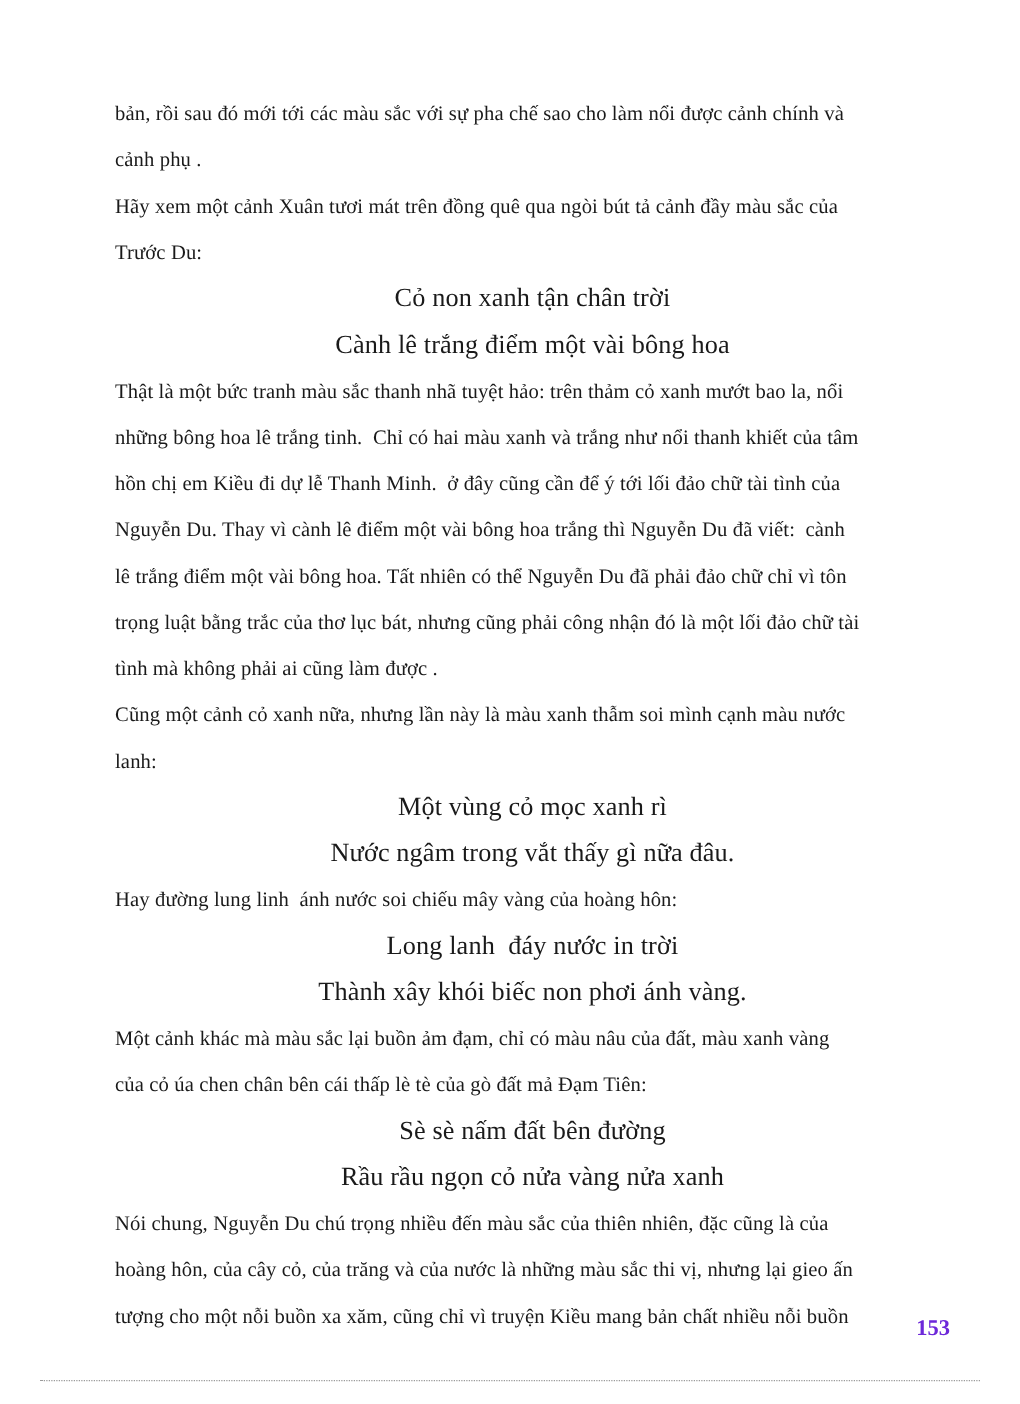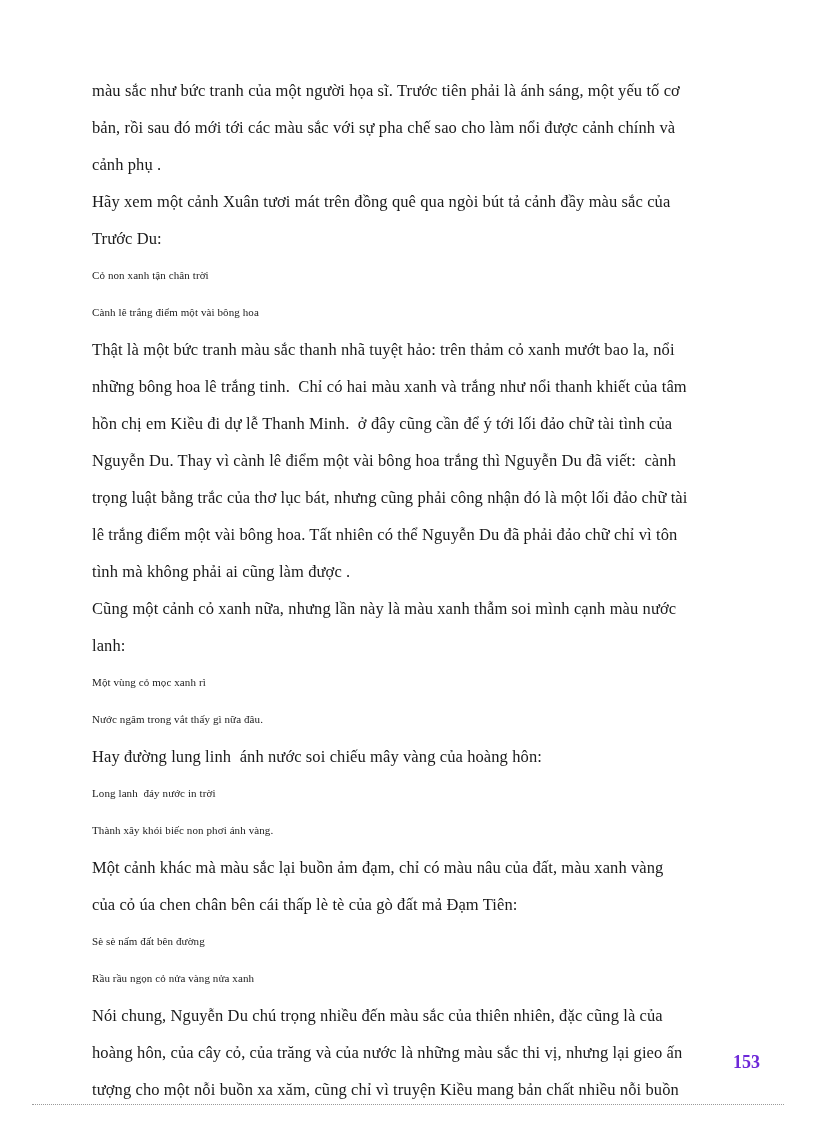--- a/index.html
+++ b/index.html
@@ -31,22 +31,23 @@
   p.body-line {
     margin: 0 0 0 0;
     font-size: 16.5px;
     line-height: 37px;
     text-align: left;
     white-space: pre-wrap;
     letter-spacing: 0.1px;
   }
   p.verse-line {
     margin: 0;
-    font-size: 11px;
+    font-size: 21px;
     line-height: 37px;
+    text-align: center;
     white-space: pre-wrap;
     letter-spacing: 0.1px;
   }
   p.verse-line.indent-a {
     padding-left: 0px;
   }
   p.verse-line.indent-b {
     padding-left: 0px;
   }
   .page-number {
@@ -66,33 +67,32 @@
     height: 1px;
     border-top: 1px dotted #9a9a9a;
   }
 </style>
 </head>
 <body>
 
 <div class="page">
 
   <div class="content">
-    <p class="body-line">màu sắc như bức tranh của một người họa sĩ. Trước tiên phải là ánh sáng, một yếu tố cơ</p>
     <p class="body-line">bản, rồi sau đó mới tới các màu sắc với sự pha chế sao cho làm nổi được cảnh chính và</p>
     <p class="body-line">cảnh phụ .</p>
     <p class="body-line">Hãy xem một cảnh Xuân tươi mát trên đồng quê qua ngòi bút tả cảnh đầy màu sắc của</p>
     <p class="body-line">Trước Du:</p>
     <p class="verse-line indent-a">Cỏ non xanh tận chân trời</p>
     <p class="verse-line indent-b">Cành lê trắng điểm một vài bông hoa</p>
     <p class="body-line">Thật là một bức tranh màu sắc thanh nhã tuyệt hảo: trên thảm cỏ xanh mướt bao la, nổi</p>
     <p class="body-line">những bông hoa lê trắng tinh.  Chỉ có hai màu xanh và trắng như nổi thanh khiết của tâm</p>
     <p class="body-line">hồn chị em Kiều đi dự lễ Thanh Minh.  ở đây cũng cần để ý tới lối đảo chữ tài tình của</p>
     <p class="body-line">Nguyễn Du. Thay vì cành lê điểm một vài bông hoa trắng thì Nguyễn Du đã viết:  cành</p>
+    <p class="body-line">lê trắng điểm một vài bông hoa. Tất nhiên có thể Nguyễn Du đã phải đảo chữ chỉ vì tôn</p>
     <p class="body-line">trọng luật bằng trắc của thơ lục bát, nhưng cũng phải công nhận đó là một lối đảo chữ tài</p>
-    <p class="body-line">lê trắng điểm một vài bông hoa. Tất nhiên có thể Nguyễn Du đã phải đảo chữ chỉ vì tôn</p>
     <p class="body-line">tình mà không phải ai cũng làm được .</p>
     <p class="body-line">Cũng một cảnh cỏ xanh nữa, nhưng lần này là màu xanh thẫm soi mình cạnh màu nước</p>
     <p class="body-line">lanh:</p>
     <p class="verse-line indent-a">Một vùng cỏ mọc xanh rì</p>
     <p class="verse-line indent-b">Nước ngâm trong vắt thấy gì nữa đâu.</p>
     <p class="body-line">Hay đường lung linh  ánh nước soi chiếu mây vàng của hoàng hôn:</p>
     <p class="verse-line indent-a">Long lanh  đáy nước in trời</p>
     <p class="verse-line indent-b">Thành xây khói biếc non phơi ánh vàng.</p>
     <p class="body-line">Một cảnh khác mà màu sắc lại buồn ảm đạm, chỉ có màu nâu của đất, màu xanh vàng</p>
     <p class="body-line">của cỏ úa chen chân bên cái thấp lè tè của gò đất mả Đạm Tiên:</p>

